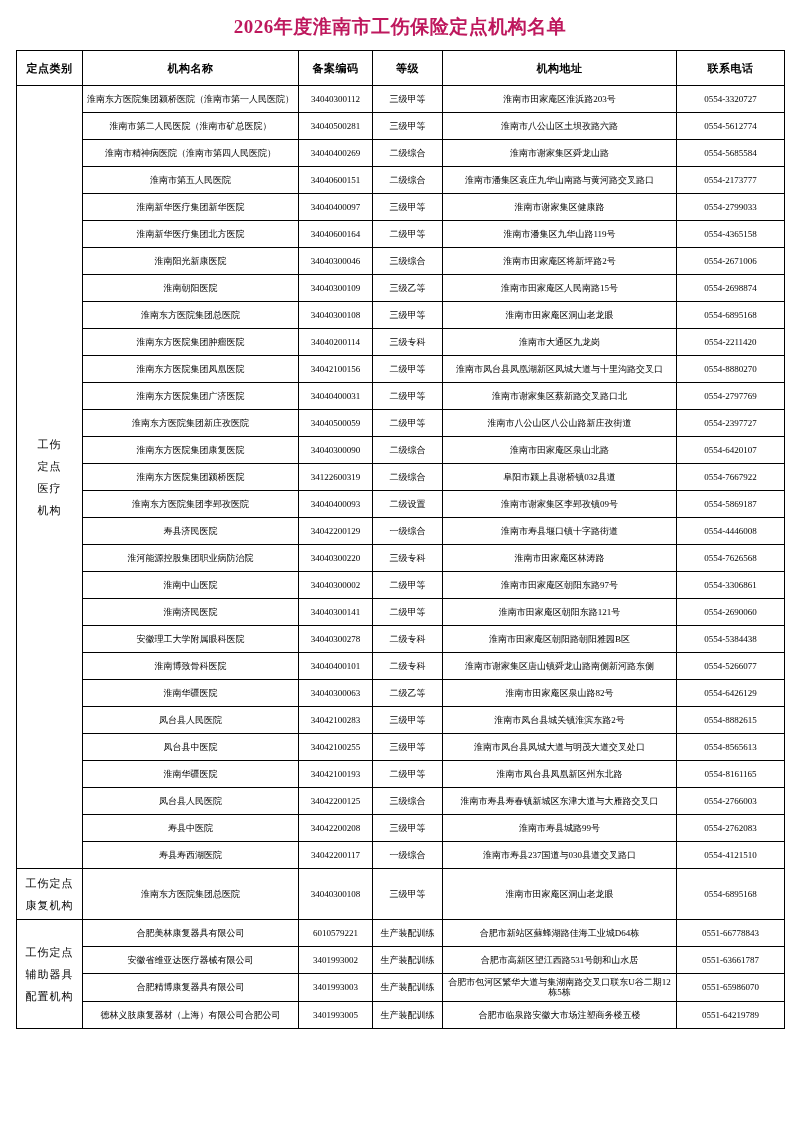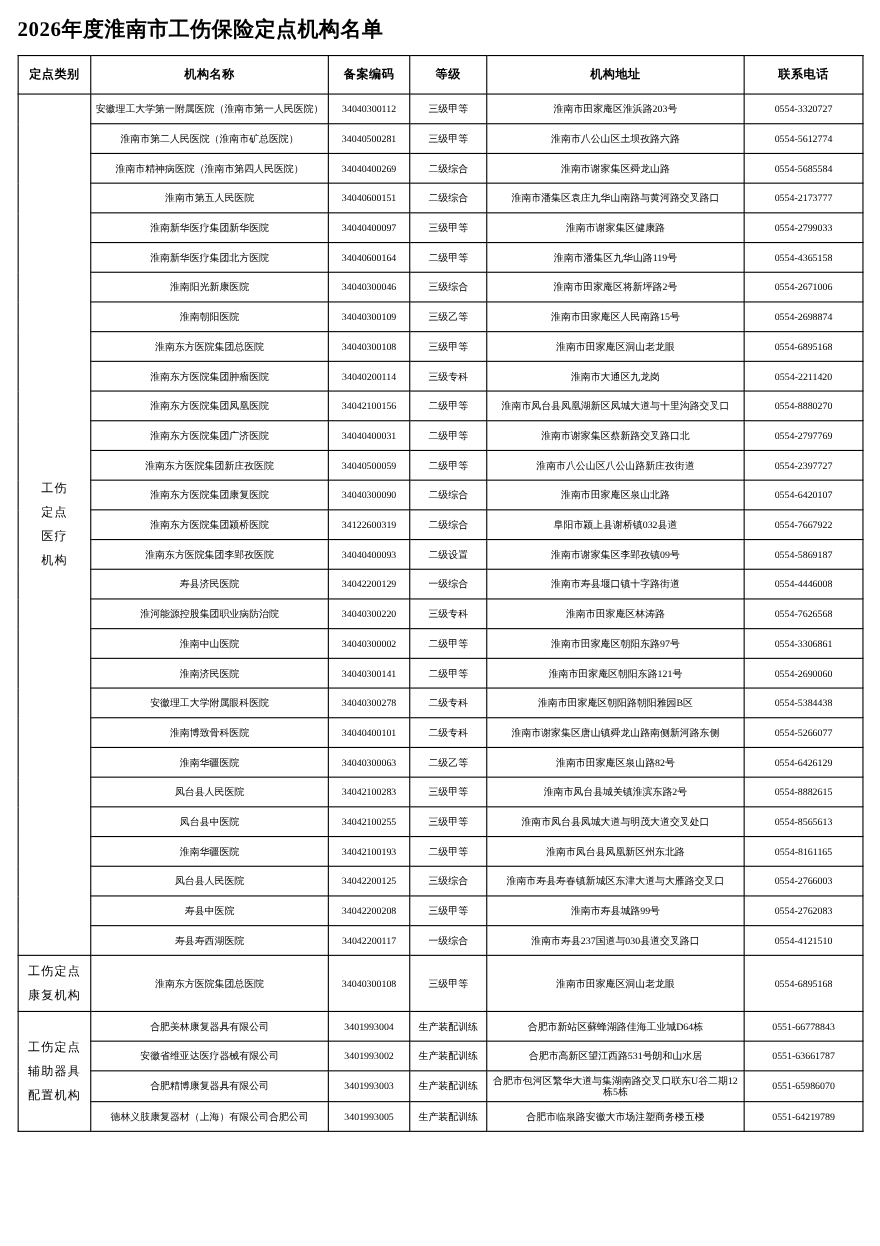--- a/index.html
+++ b/index.html
@@ -12,27 +12,27 @@
     min-height: 1133px;
     font-family: "Liberation Serif", "DejaVu Serif", serif;
     color: #000000;
   }
   .page {
     width: 800px;
     box-sizing: border-box;
     padding: 8px 16px 6px 16px;
   }
   .doc-title {
-    text-align: left;
+    text-align: center;
     font-family: "Liberation Serif", "DejaVu Serif", serif;
     font-weight: bold;
     font-size: 19px;
     letter-spacing: 0.5px;
     margin: 6px 0 10px 0;
-    color: #000000;
+    color: #be185d;
   }
   table.main {
     width: 768px;
     border-collapse: collapse;
     table-layout: fixed;
     font-size: 9px;
     line-height: 1.15;
     padding-left: 36px;
   }
   table.main th, table.main td {
@@ -92,21 +92,21 @@
       </tr>
     </thead>
     <tbody id="table-body">
         <tr>
           <td class="cat" rowspan="29">
             <div>工伤</div>
             <div>定点</div>
             <div>医疗</div>
             <div>机构</div>
           </td>
-          <td class="name">安徽理工大学第一附属医院（淮南市第一人民医院）</td>
+          <td class="name">淮南东方医院集团颍桥医院（淮南市第一人民医院）</td>
           <td>34040300112</td>
           <td>三级甲等</td>
           <td class="addr">淮南市田家庵区淮浜路203号</td>
           <td>0554-3320727</td>
         </tr>
         <tr>
           <td class="name">淮南市第二人民医院（淮南市矿总医院）</td>
           <td>34040500281</td>
           <td>三级甲等</td>
           <td class="addr">淮南市八公山区土坝孜路六路</td>
@@ -312,21 +312,21 @@
           <td class="addr">淮南市田家庵区洞山老龙眼</td>
           <td>0554-6895168</td>
         </tr>
         <tr>
           <td class="cat" rowspan="4">
             <div>工伤定点</div>
             <div>辅助器具</div>
             <div>配置机构</div>
           </td>
           <td class="name">合肥美林康复器具有限公司</td>
-          <td>3401993004</td>
+          <td>6010579221</td>
           <td>生产装配训练</td>
           <td class="addr">合肥市新站区蘇蜂湖路佳海工业城D64栋</td>
           <td>0551-66778843</td>
         </tr>
         <tr>
           <td class="name">安徽省维亚达医疗器械有限公司</td>
           <td>3401993002</td>
           <td>生产装配训练</td>
           <td class="addr">合肥市高新区望江西路531号朗和山水居</td>
           <td>0551-63661787</td>

